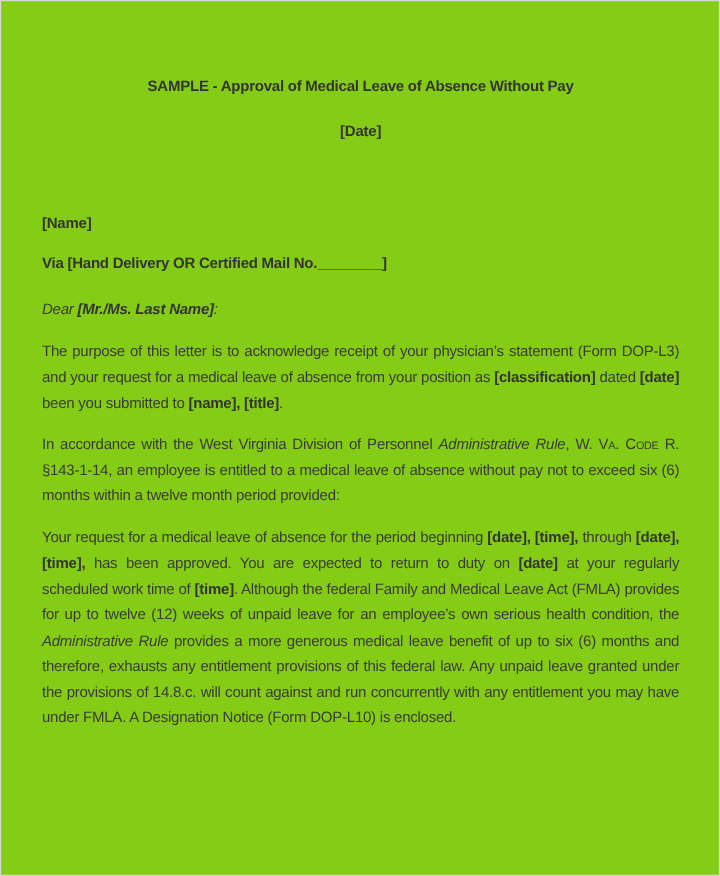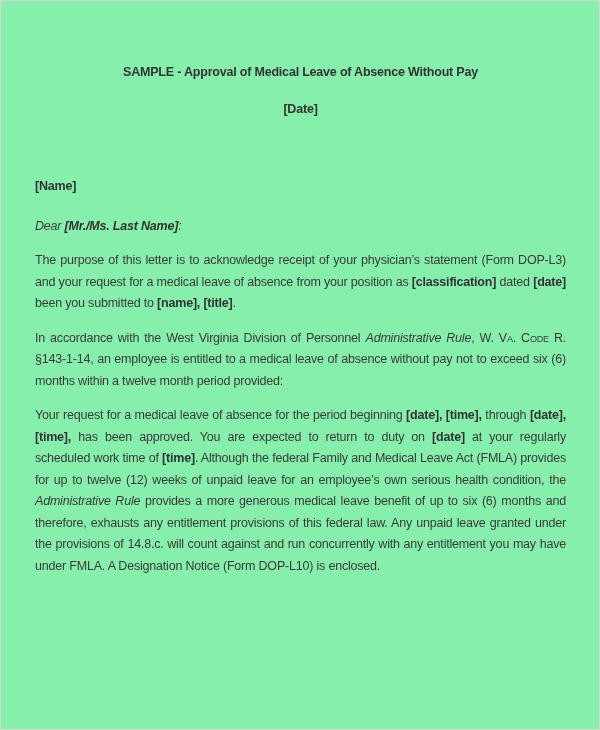--- a/index.html
+++ b/index.html
@@ -6,21 +6,21 @@
     margin: 0;
     padding: 0;
     background: #ffffff;
   }
   .page {
     position: relative;
     width: 600px;
     height: 730px;
     box-sizing: border-box;
     margin: 0;
-    background: #86efac;
+    background: #84cc16;
     border: 1px solid #d7d7d7;
     padding: 61px 33px 0 34px;
     font-family: "Liberation Sans", sans-serif;
     font-size: 12.5px;
     line-height: 21.5px;
     letter-spacing: -0.2px;
     color: #3a3a3a;
     overflow: hidden;
   }
   .center { text-align: center; }
@@ -46,20 +46,21 @@
 <body>
 
 <div class="page">
   <div class="center b-title"><span class="bold">SAMPLE - Approval of Medical Leave of Absence Without Pay</span></div>
 
   <div class="center b-date"><span class="bold">[Date]</span></div>
 
   <div class="b-name"><span class="bold">[Name]</span></div>
 
 
+  <div class="b-via"><span class="bold">Via [Hand Delivery OR Certified Mail No.________]</span></div>
 
   <div class="b-dear"><span>Dear </span><span class="bold">[Mr./Ms. Last Name]</span><span>:</span></div>
 
   <p class="para"><span>The purpose of this letter is to acknowledge receipt of your physician’s statement (Form DOP-L3) and your request for a medical leave of absence from your position as </span><span class="bold">[classification]</span><span> dated </span><span class="bold">[date]</span><span> been you submitted to </span><span class="bold">[name], [title]</span><span>.</span></p>
 
   <p class="para"><span>In accordance with the West Virginia Division of Personnel </span><span class="italic">Administrative Rule</span><span>, W. </span><span class="smallcaps">Va. Code R.</span><span> §143-1-14, an employee is entitled to a medical leave of absence without pay not to exceed six (6) months within a twelve month period provided:</span></p>
 
 
   <p class="para"><span>Your request for a medical leave of absence for the period beginning </span><span class="bold">[date],</span><span> </span><span class="bold">[time],</span><span> through </span><span class="bold">[date],</span><span> </span><span class="bold">[time],</span><span> has been approved. You are expected to return to duty on </span><span class="bold">[date]</span><span> at your regularly scheduled work time of </span><span class="bold">[time]</span><span>.  Although the federal Family and Medical Leave Act (FMLA) provides for up to twelve (12) weeks of unpaid leave for an employee’s own serious health condition, the </span><span class="italic">Administrative Rule</span><span> provides a more generous medical leave benefit of up to six (6) months and therefore, exhausts any entitlement provisions of this federal law. Any unpaid leave granted under the provisions of 14.8.c. will count against and run concurrently with any entitlement you may have under FMLA.  A Designation Notice (Form DOP-L10) is enclosed.</span></p>
 </div>

